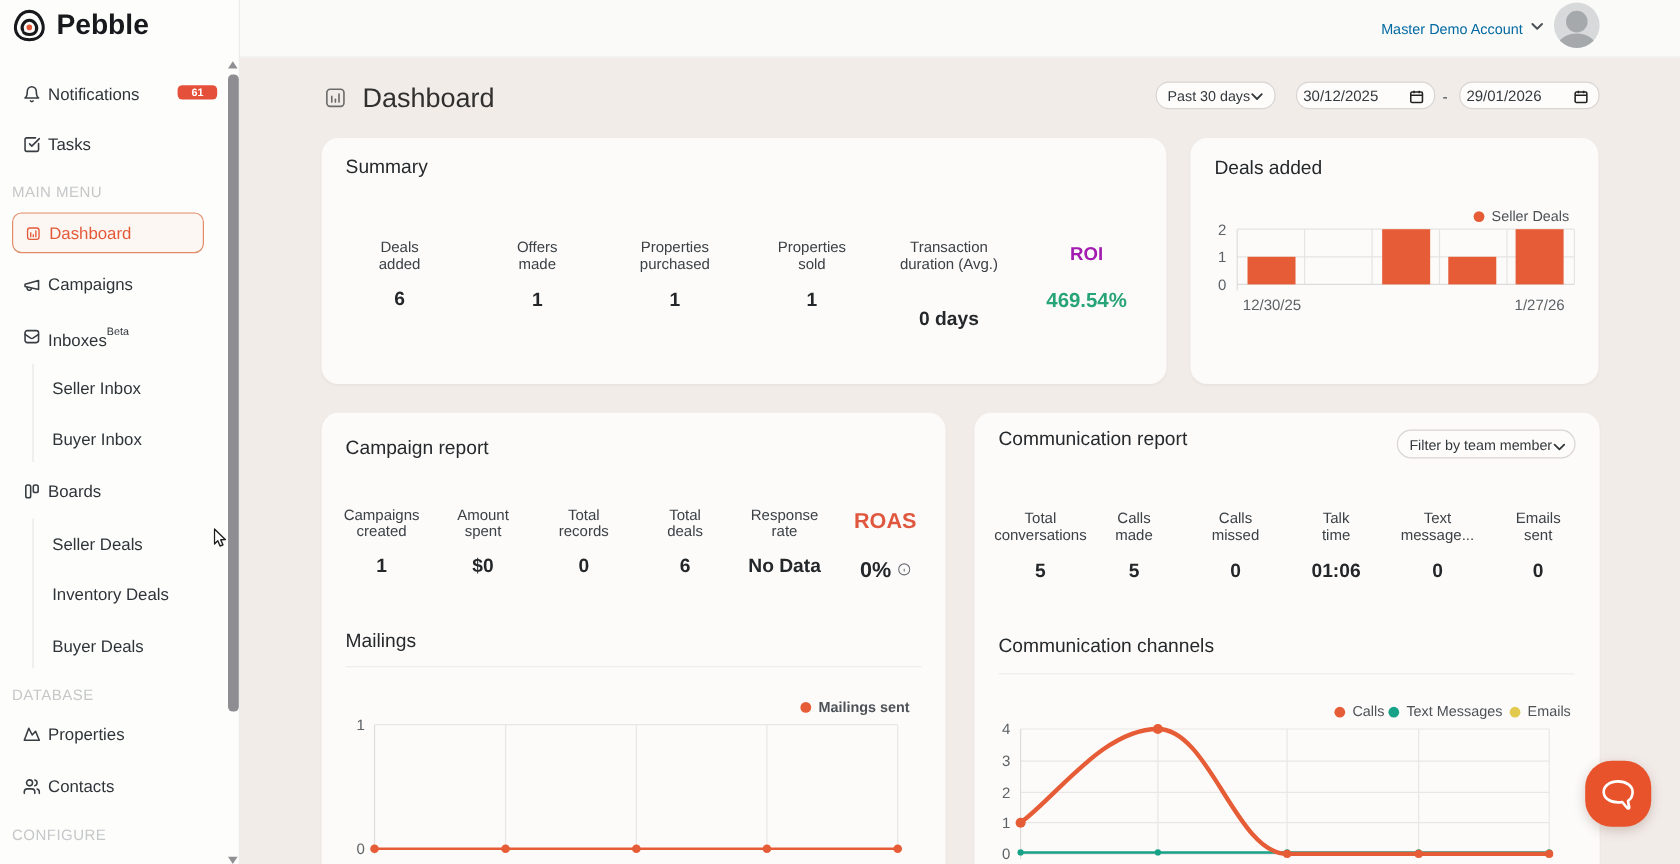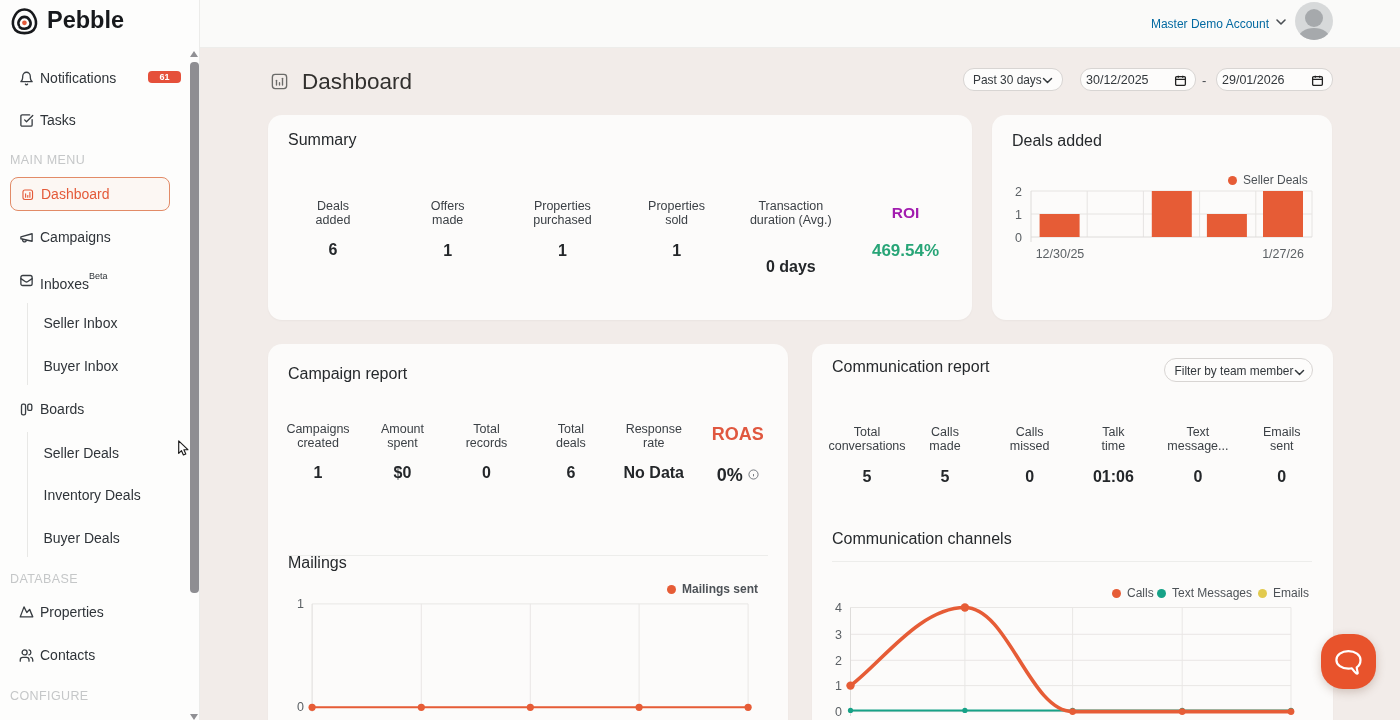--- a/index.html
+++ b/index.html
@@ -266,21 +266,21 @@
       <div class="lab">Response<br>rate</div>
       <div class="val" style="margin-top:13px;">No Data</div>
     </div>
   <div class="stat" style="left:469.7px; top:80px; width:96px;">
       <div style="font-size:18px; font-weight:700; color:#e0573f;">ROAS</div>
       <div style="font-size:18px; font-weight:700; color:#24272a; margin-top:20px;">0% <svg width="11" height="11" viewBox="0 0 24 24" fill="none" stroke="#6a7076" stroke-width="2" style="vertical-align:1px;">
           <circle cx="12" cy="12" r="10"></circle>
           <path d="M12 16v-5M12 8h.01"></path>
         </svg></div>
     </div>
-  <span class="ctitle" style="top:181.5px;margin-top:28px;">Mailings</span>
+  <span class="ctitle" style="top:181.5px;">Mailings</span>
   <div class="divider" style="top:211px; width:480px;"></div>
   <div class="leg" style="left:399px; top:238px;font-weight:bold;"><span class="dot" style="background:#e65c36;"></span>Mailings sent</div>
   <svg style="position:absolute; left:0; top:0;" width="520" height="400" viewBox="0 0 520 400">
     <g stroke="#e9e7e5" stroke-width="1">
       <line x1="44.1" y1="259.9" x2="480.1" y2="259.9"></line>
       <line x1="153.3" y1="259.9" x2="153.3" y2="363.3"></line>
       <line x1="262.3" y1="259.9" x2="262.3" y2="363.3"></line>
       <line x1="371.1" y1="259.9" x2="371.1" y2="363.3"></line>
       <line x1="480.1" y1="259.9" x2="480.1" y2="363.3"></line>
     </g>

